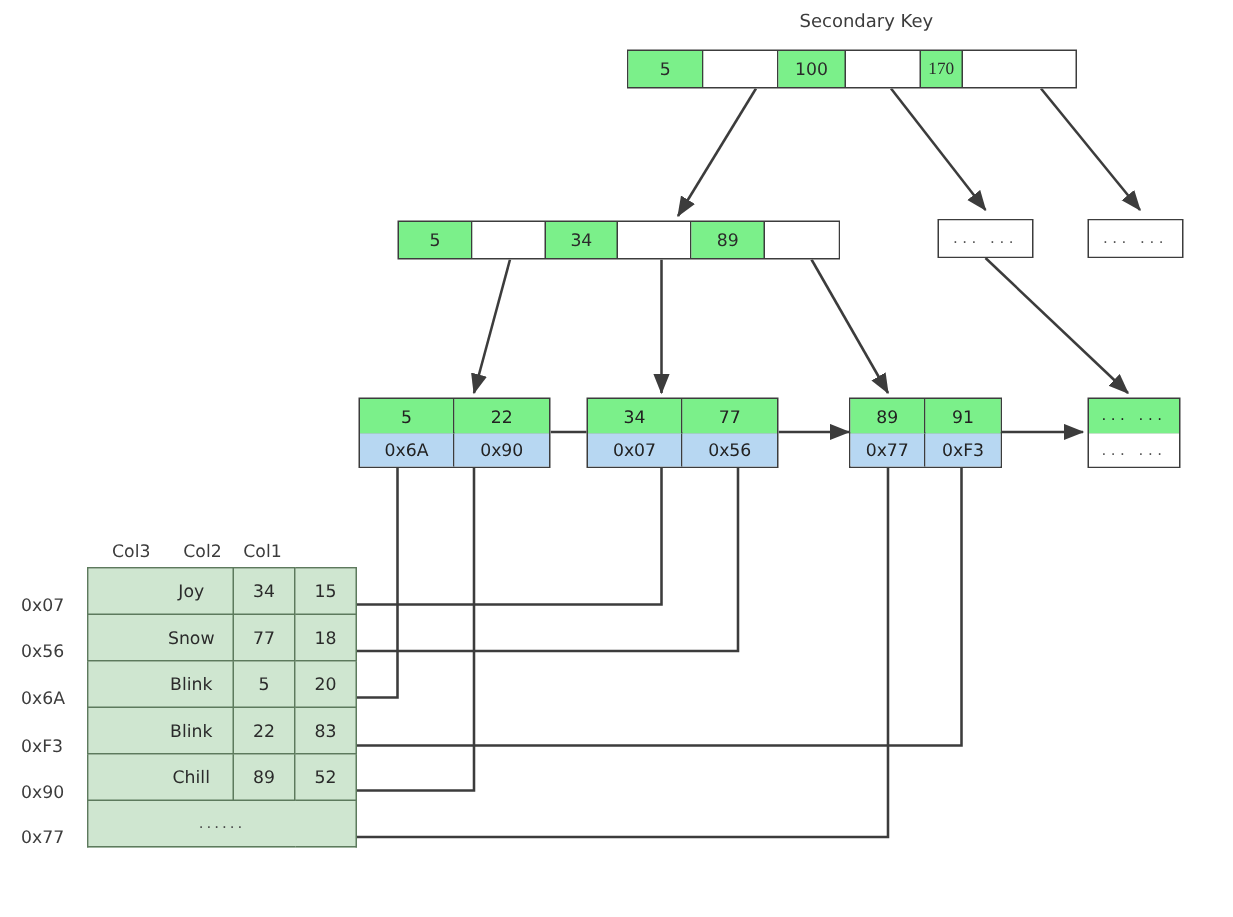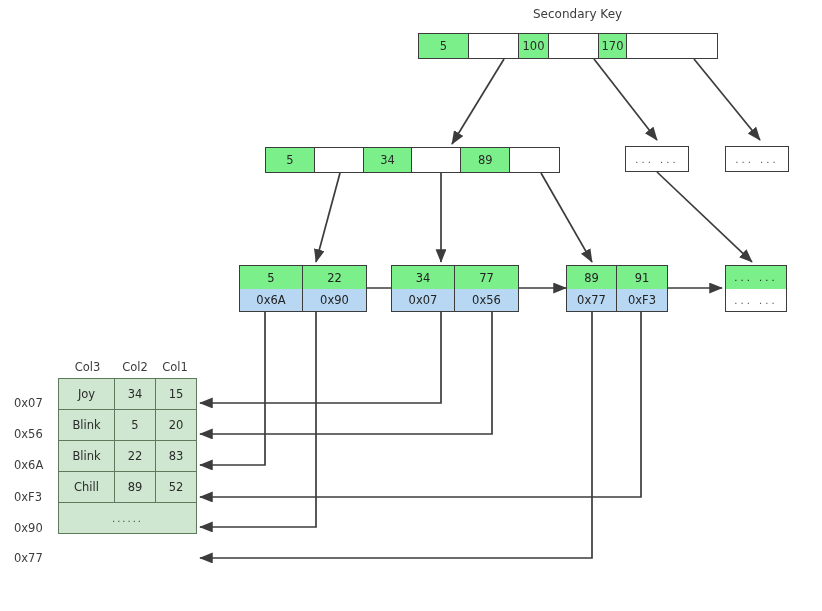--- a/index.html
+++ b/index.html
@@ -70,21 +70,21 @@
   }
   table.datatable td{
     border:1.5px solid #5d7a5d;
     background:#cfe6d0;
     text-align:center;
     font-size:11.5px;
     color:#2b2b2b;
     height:30px;
     padding:0;
   }
-  table.datatable td.c0{width:55px;}
+  table.datatable td.c0{width:55px;padding-left:41px;}
   table.datatable td.c1{width:40px;}
   table.datatable td.c2{width:40px;margin-top:16px;}
   table.datatable td.ell{letter-spacing:2px;color:#4a4a4a;font-size:10px;}
 
   .colhead{
     position:absolute;
     font-size:11.5px;
     color:#3c3c3c;
     text-align:center;
     white-space:nowrap;
@@ -142,23 +142,23 @@
 
       <path d="M592,312 L592,558 L200,558"></path>
     </g>
   </svg>
 
   <div class="title" style="left:533px;top:7px;">Secondary Key</div>
 
   <div class="node" id="root-node" style="left:418px;top:33px;width:300px;height:26px;">
     <div class="cell key" style="width:50px;">5</div>
     <div class="cell ptr" style="width:50px;"></div>
-    <div class="cell key" style="width:30px;">100</div>
+    <div class="cell key" style="width:45px;">100</div>
     <div class="cell ptr" style="width:50px;"></div>
-    <div class="cell key" style="width:28px;">170</div>
+    <div class="cell key" style="width:28px;font-family:Liberation Serif, serif;">170</div>
     <div class="cell ptr" style="width:50px;"></div>
   </div>
 
   <div class="node" id="internal-node-1" style="left:265px;top:147px;width:295px;height:26px;">
     <div class="cell key" style="width:49px;">5</div>
     <div class="cell ptr" style="width:49px;"></div>
     <div class="cell key" style="width:49px;">34</div>
     <div class="cell ptr" style="width:49px;"></div>
     <div class="cell key" style="width:49px;">89</div>
     <div class="cell ptr" style="width:49px;"></div>
@@ -227,20 +227,25 @@
 
   <div id="table-wrap">
     <table class="datatable">
       <tbody>
         <tr>
           <td class="c0">Joy</td>
           <td class="c1">34</td>
           <td class="c2">15</td>
         </tr>
         <tr>
+          <td class="c0">Snow</td>
+          <td class="c1">77</td>
+          <td class="c2">18</td>
+        </tr>
+        <tr>
           <td class="c0">Blink</td>
           <td class="c1">5</td>
           <td class="c2">20</td>
         </tr>
         <tr>
           <td class="c0">Blink</td>
           <td class="c1">22</td>
           <td class="c2">83</td>
         </tr>
         <tr>

